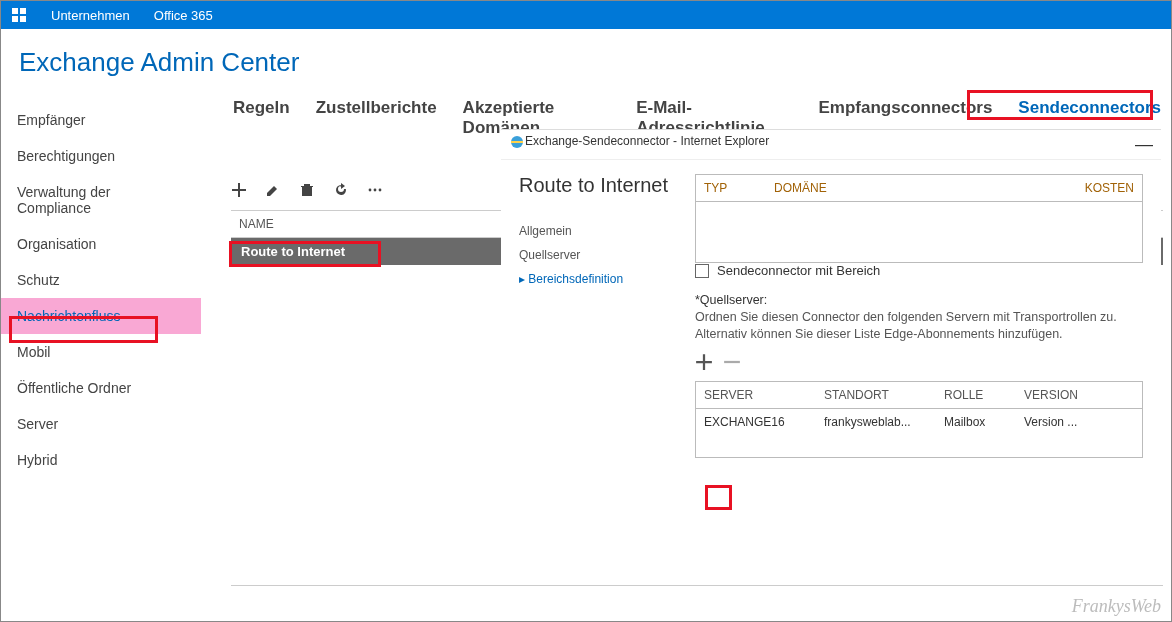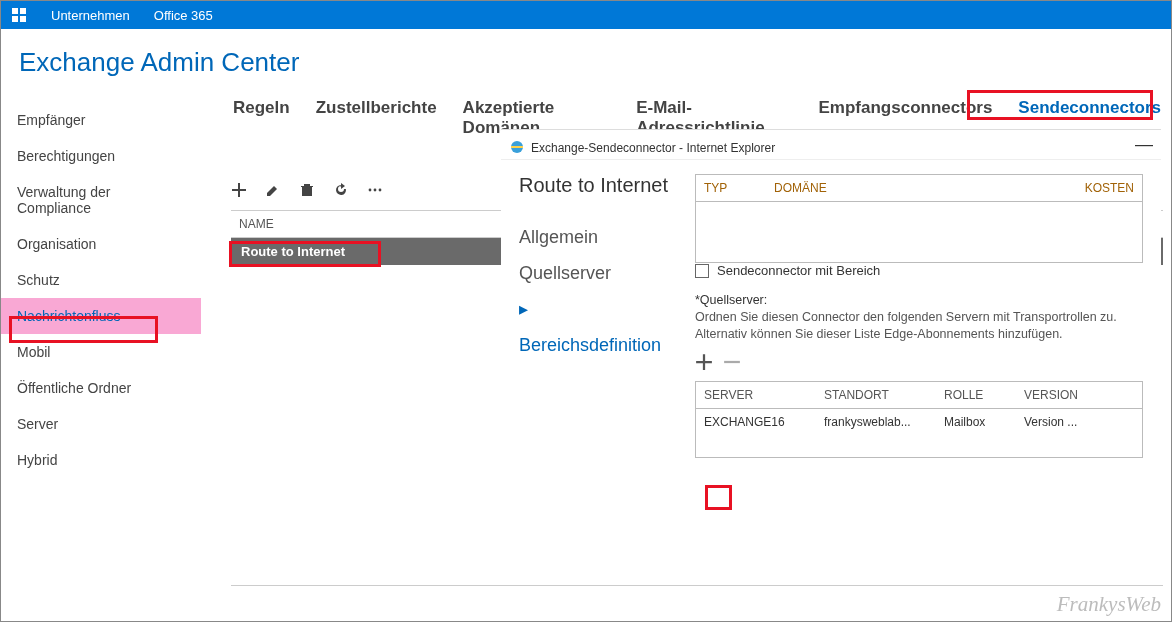--- a/index.html
+++ b/index.html
@@ -28,27 +28,27 @@
 .toolbar { display: flex; gap: 18px; font-size: 16px; color: #555; margin-bottom: 12px; }
 .tool-icon { width: 16px; height: 16px; cursor: pointer; }
 
 
 .list-header { border-top: 1px solid #ccc; border-bottom: 1px solid #ccc; padding: 6px 8px; font-size: 12px; color: #555; }
 .list-row { background: #6a6a6a; color: #fff; font-weight: bold; padding: 6px 10px; font-size: 13px; }
 .list-sep { border-top: 1px solid #ccc; margin-top: 320px; }
 
 
 .dialog { position: absolute; left: 500px; top: 128px; width: 660px; background: #fff; border-top: 1px solid #ddd; }
-.dlg-titlebar { display:flex; align-items:flex-end; gap:6px; padding: 4px 8px; font-size: 12px; color: #333; border-bottom: 1px solid #eee; }
+.dlg-titlebar { display:flex; align-items:flex-start; gap:0; padding: 4px 8px; font-size: 12px; color: #333; border-bottom: 1px solid #eee; }
 .dlg-titlebar .ie-icon { width:16px; height:16px; }
 .dlg-titlebar .dash { margin-left:auto; font-size: 18px; color:#333; }
 .dlg-body { display: flex; padding: 14px 18px; gap: 20px; }
 .dlg-left { width: 156px; }
 .dlg-left h2 { font-size: 20px; font-weight: 300; color: #333; margin-bottom: 22px; }
-.dlg-nav { font-size: 18px; line-height: 2.0; color: #555; }
+.dlg-nav { font-size: 12px; line-height: 2.0; color: #555; }
 .dlg-nav .active { color: #0067b8; }
 .dlg-right { flex: 1; }
 
 .tbl { border: 1px solid #bbb; width: 100%; font-size: 12px; }
 .tbl-h { display:flex; border-bottom:1px solid #bbb; }
 .tbl-h div { padding: 6px 8px; color:#a16207; }
 .tbl-r { display:flex; background:#6a6a6a; color:#fff; font-weight:bold; }
 .tbl-r div { padding: 4px 8px; }
 .tbl-empty { height: 60px; }
 
@@ -64,21 +64,21 @@
 .tbl2 { border: 1px solid #bbb; width: 100%; font-size: 12px; }
 .tbl2 .h, .tbl2 .r { display:flex; }
 .tbl2 .h { border-bottom:1px solid #bbb; }
 .tbl2 .h div, .tbl2 .r div { padding: 6px 8px; color:#333; }
 .tbl2 .h div { color:#555; }
 .c1 { width: 120px; } .c2 { width: 120px; } .c3 { width: 80px; } .c4 { flex:1; }
 
 
 .hl { position:absolute; border: 3px solid #e81123; pointer-events:none; }
 
-.watermark { position:absolute; right: 10px; bottom: 4px; font-size: 21px; color: #bcbcbc; font-style: italic; font-family: Georgia, serif; }
+.watermark { position:absolute; right: 10px; bottom: 4px; font-size: 18px; color: #bcbcbc; font-style: italic; font-family: Georgia, serif; }
 </style>
 </head>
 <body>
 
 <div class="topbar">
   <span class="logo">
     <svg viewBox="0 0 16 16">
         <rect x="1" y="1" width="6" height="6" fill="#fff"></rect>
         <rect x="9" y="1" width="6" height="6" fill="#fff"></rect>
         <rect x="1" y="9" width="6" height="6" fill="#fff"></rect>

